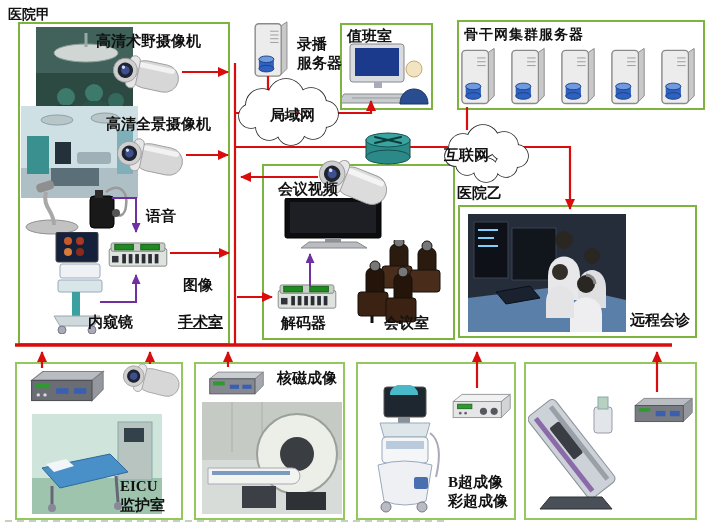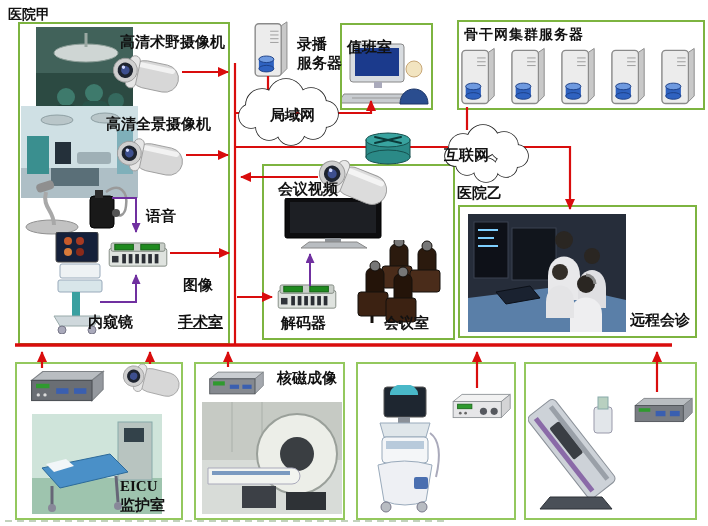--- a/index.html
+++ b/index.html
@@ -524,38 +524,42 @@
       <g stroke="#0b3b3a" stroke-width="2" stroke-linecap="round">
         <line x1="9" y1="7" x2="35" y2="13"></line>
           <line x1="9" y1="13" x2="35" y2="7"></line>
       </g>
     </g>
 
     <line x1="5" y1="521" x2="445" y2="521" stroke="#aec4a6" stroke-width="1.5" stroke-dasharray="7 5"></line>
   </svg>
 
   <div class="lbl small z50" style="left:8px;top:5px;">医院甲</div>
-  <div class="lbl z50" style="left:120px;top:33px;">高清术野摄像机</div>
+  <div class="lbl z50" style="left:96px;top:33px;font-family:Liberation Mono, monospace;">高清术野摄像机</div>
   <div class="lbl z50" style="left:106px;top:115px;">高清全景摄像机</div>
   <div class="lbl z50" style="left:297px;top:35px;">
     <div>录播</div>
     <div>服务器</div>
   </div>
-  <div class="lbl z50" style="left:347px;top:27px;margin-top:11px;">值班室</div>
+  <div class="lbl z50" style="left:347px;top:27px;">值班室</div>
   <div class="lbl small z50" style="left:464px;top:25px;letter-spacing:1px;">骨干网集群服务器</div>
   <div class="lbl z50" style="left:270px;top:106px;">局域网</div>
   <div class="lbl z50" style="left:444px;top:146px;">互联网</div>
   <div class="lbl z50" style="left:278px;top:180px;">会议视频</div>
   <div class="lbl z50" style="left:457px;top:184px;text-align:center;">医院乙</div>
   <div class="lbl z50" style="left:146px;top:207px;">语音</div>
   <div class="lbl z50" style="left:146px;top:276px;margin-left:37px;">图像</div>
   <div class="lbl z50" style="left:88px;top:313px;">内窥镜</div>
   <div class="lbl z50" style="left:178px;top:313px;text-decoration:underline;">手术室</div>
   <div class="lbl z50" style="left:281px;top:314px;">解码器</div>
   <div class="lbl z50" style="left:384px;top:314px;">会议室</div>
   <div class="lbl z50" style="left:630px;top:311px;">远程会诊</div>
   <div class="lbl z50" style="left:120px;top:477px;">
     <div>EICU</div>
     <div>监护室</div>
   </div>
   <div class="lbl z50" style="left:277px;top:369px;">核磁成像</div>
+  <div class="lbl z50" style="left:448px;top:473px;">
+    <div>B超成像</div>
+    <div>彩超成像</div>
+  </div>
 
 </div>
 
 </body></html>

